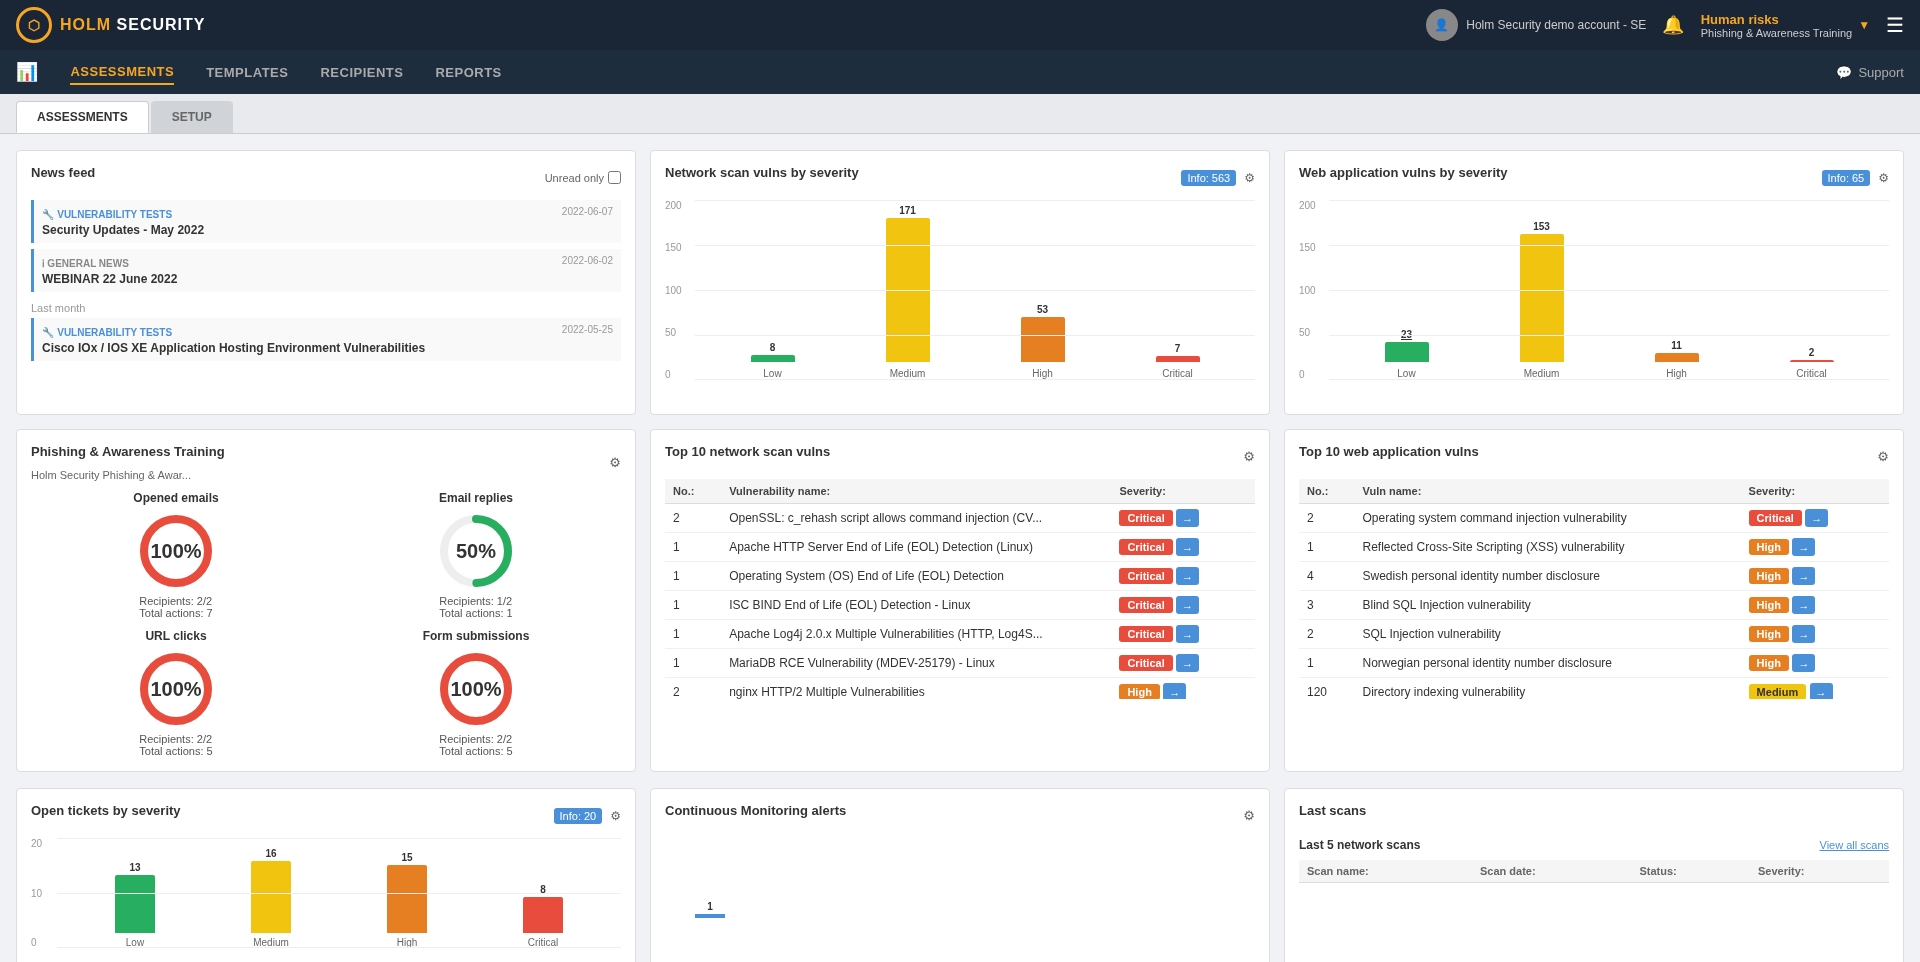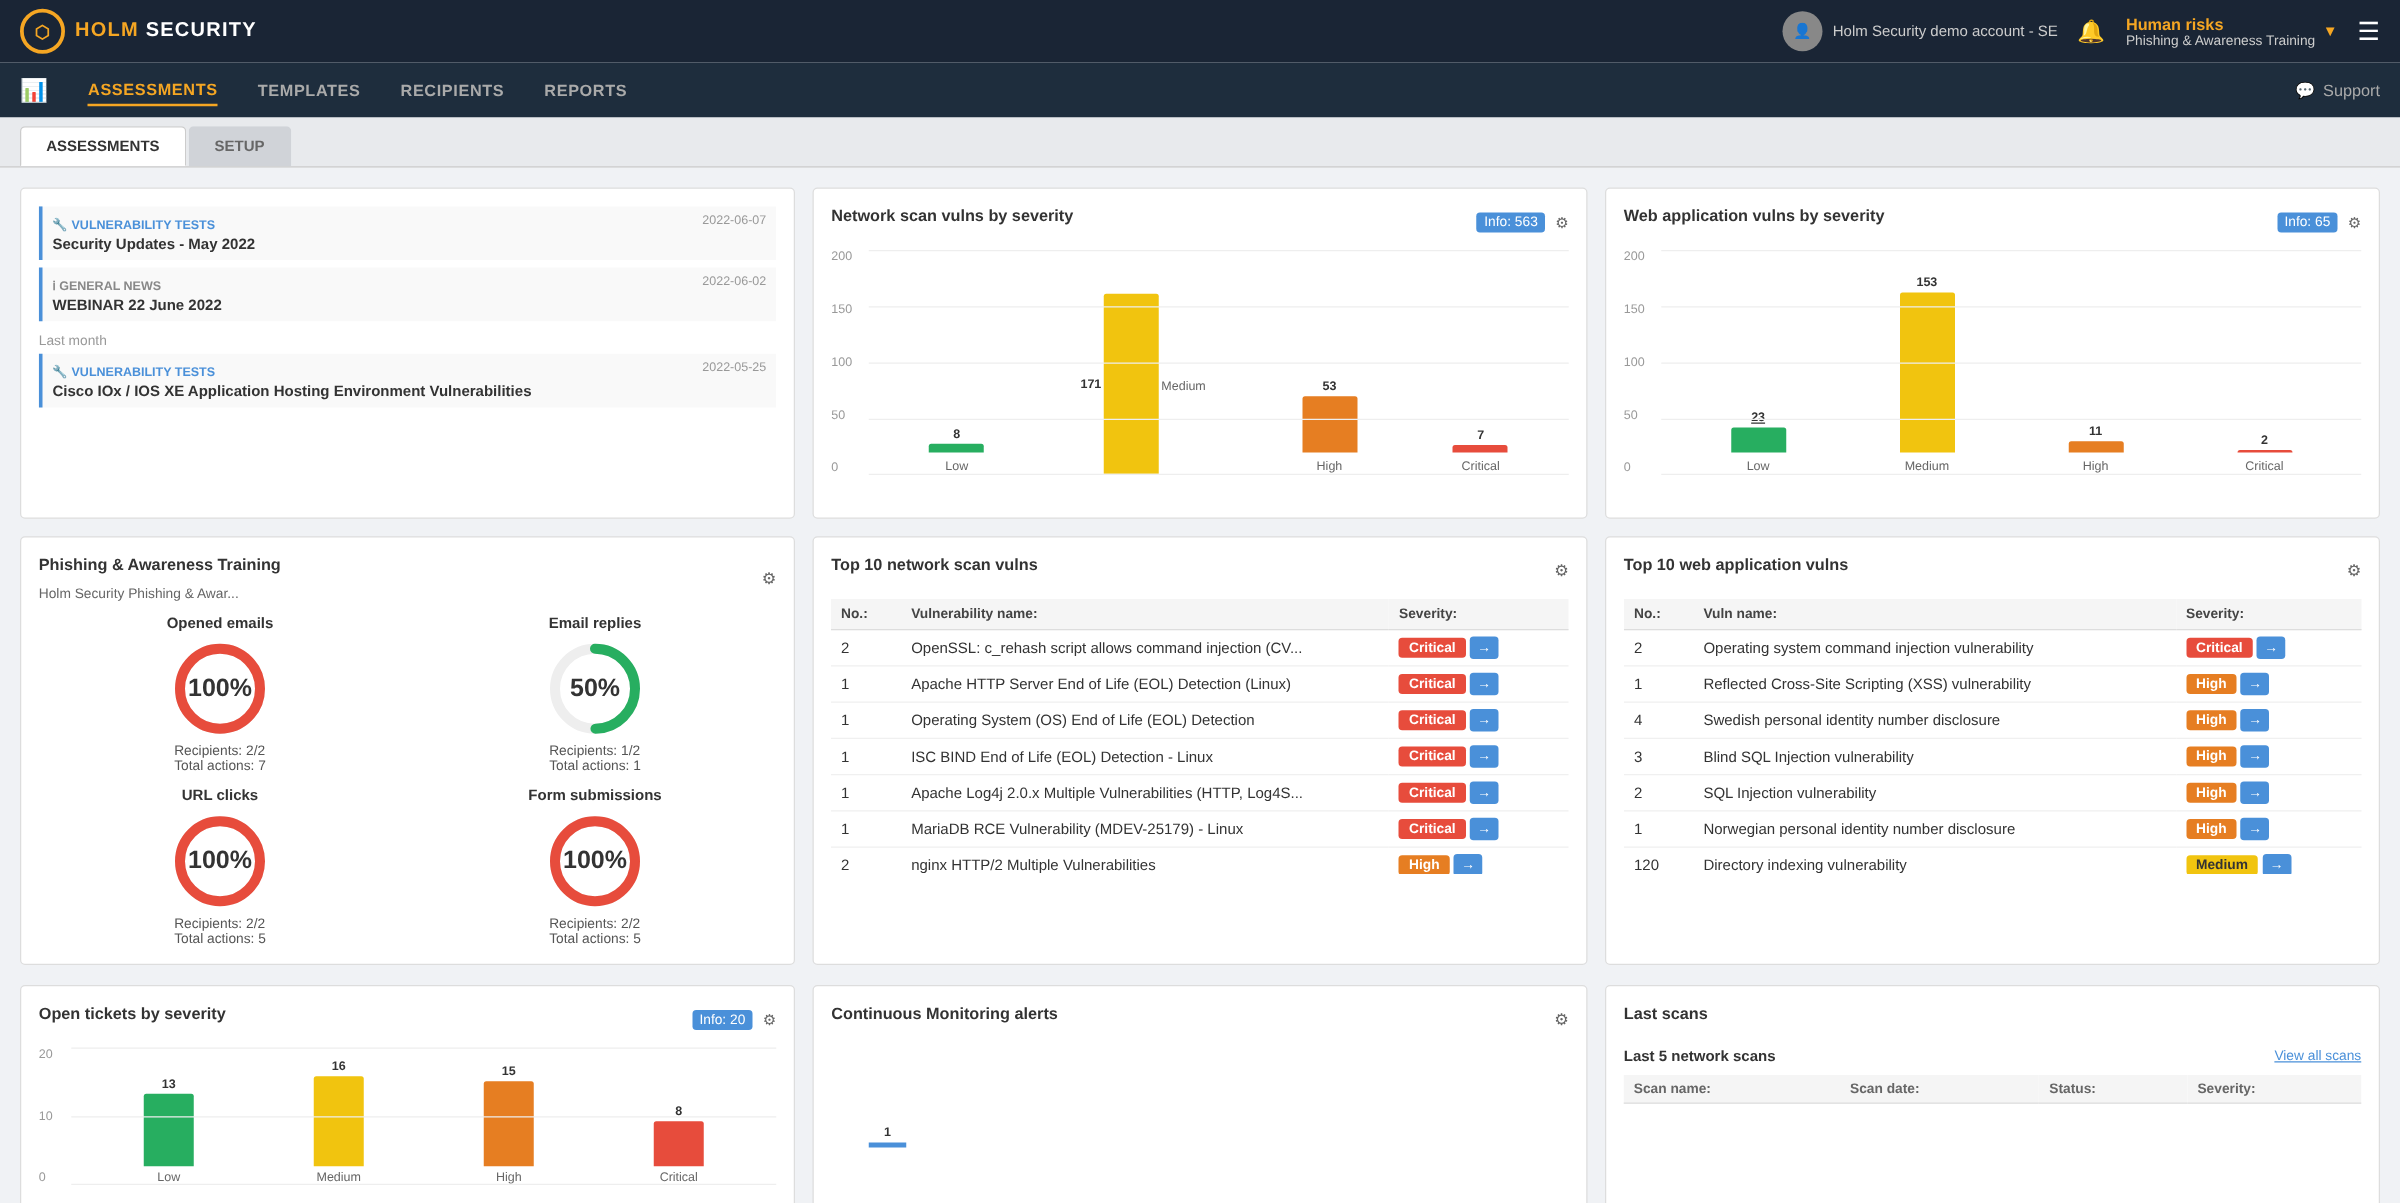--- a/index.html
+++ b/index.html
@@ -222,20 +222,27 @@
 </nav>
 
 <div class="tabs-bar">
   <div class="tab active">ASSESSMENTS</div>
   <div class="tab inactive">SETUP</div>
 </div>
 
 <div class="main-content">
 
   <div class="card news-feed-card">
+    <div class="card-header">
+      <span class="card-title">News feed</span>
+      <div class="unread-only">
+        <span>Unread only</span>
+        <input type="checkbox" style="">
+      </div>
+    </div>
     <div class="news-scroll-area">
       <div class="news-item">
         <span class="news-tag">🔧 VULNERABILITY TESTS</span>
         <span class="news-date">2022-06-07</span>
         <div class="news-title">Security Updates - May 2022</div>
       </div>
       <div class="news-item">
         <span class="news-tag general">ℹ GENERAL NEWS</span>
         <span class="news-date">2022-06-02</span>
         <div class="news-title">WEBINAR 22 June 2022</div>
@@ -273,21 +280,21 @@
         <div style="position:absolute; left:0; right:0; top:50%; border-top:1px solid #eee;"></div>
         <div style="position:absolute; left:0; right:0; top:75%; border-top:1px solid #eee;"></div>
         <div style="position:absolute; left:0; right:0; bottom:0; border-top:1px solid #eee;"></div>
 
         <div style="display:flex; align-items:flex-end; justify-content:space-around; height:calc(100% - 1px); padding:0 10px;">
           <div style="display:flex;flex-direction:column;align-items:center;gap:2px;">
             <span style="font-size:10px;font-weight:bold;">8</span>
             <div class="bar bar-green" style="height:calc(8/200*100%);min-height:3px;width:44px;height:7px;"></div>
             <span style="font-size:10px;color:#666;margin-top:4px;">Low</span>
           </div>
-          <div style="display:flex;flex-direction:row;align-items:center;gap:2px;">
+          <div style="display:flex;flex-direction:column;align-items:center;gap:2px;">
             <span style="font-size:10px;font-weight:bold;">171</span>
             <div class="bar bar-yellow" style="width:44px;height:144px;"></div>
             <span style="font-size:10px;color:#666;margin-top:4px;">Medium</span>
           </div>
           <div style="display:flex;flex-direction:column;align-items:center;gap:2px;">
             <span style="font-size:10px;font-weight:bold;">53</span>
             <div class="bar bar-orange" style="width:44px;height:45px;"></div>
             <span style="font-size:10px;color:#666;margin-top:4px;">High</span>
           </div>
           <div style="display:flex;flex-direction:column;align-items:center;gap:2px;">

